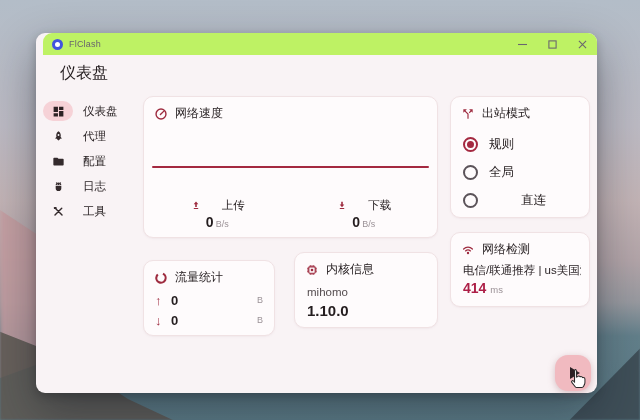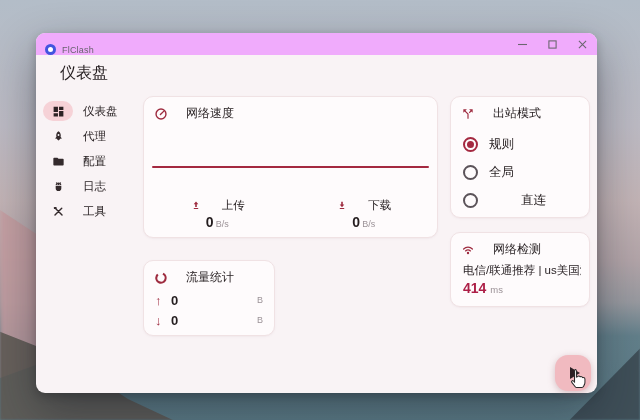--- a/index.html
+++ b/index.html
@@ -13,42 +13,42 @@
     clip-path:polygon(0 50%,7% 57%,15% 70%,9% 85%,0 90%); }
   .ridge-left { position:absolute; inset:0; background:#5f5a55; opacity:.9; filter:blur(1px);
     clip-path:polygon(0 79%,10% 85%,20% 95%,27% 100%,0 100%); }
   .slope-right { position:absolute; inset:0; background:#3f4f58; filter:blur(1px);
     clip-path:polygon(89% 100%,100% 83%,100% 100%); }
 
   
   .window { position:absolute; left:36px; top:33px; width:561px; height:360px;
     background:#f9f3f5; border-radius:9px;
     box-shadow:0 18px 45px rgba(20,25,35,.42), 0 3px 10px rgba(0,0,0,.22); }
-  .titlebar { position:absolute; left:0; top:0; right:0; height:22px;
-    background:#f0abfc; border-radius:9px 9px 0 0; display:flex; align-items:flex-end; }
+  .titlebar { position:absolute; left:7px; top:0; right:0; height:22px;
+    background:#bef264; border-radius:9px 9px 0 0; display:flex; align-items:center; }
   .logo { width:11px; height:11px; border-radius:50%; border:3px solid #4254df;
     margin-left:9px; background:#fff; }
   .app-title { margin-left:6px; font-size:9px; color:#68636e; letter-spacing:.2px; }
   .win-controls { margin-left:auto; display:flex; height:22px; }
   .wc { width:30px; height:22px; display:flex; align-items:center; justify-content:center; color:#6a666f; }
   .wc svg { width:9px; height:9px; }
 
   .page-title { position:absolute; left:24px; top:30px; font-size:16px; color:#241d1f; font-weight:500; }
 
   
   .nav-item { position:absolute; left:7px; width:115px; height:20px; display:flex; align-items:center; cursor:pointer; }
   .icon-wrap { width:30px; height:20px; border-radius:10px; display:flex; align-items:center; justify-content:center; color:#342a2c; }
   .nav-item.active .icon-wrap { background:#f6d2d7; color:#2c2224; }
   .icon-wrap svg { width:13px; height:13px; }
   .nav-label { margin-left:10px; font-size:11.5px; color:#2a2325; }
 
   
   .card { position:absolute; background:#fefbfc; border:1px solid #f0e2e4; border-radius:10px;
     box-shadow:0 1px 2px rgba(180,150,155,.10); }
-  .card-header { position:absolute; left:10px; top:8px; display:flex; gap:18px; align-items:center; }
+  .card-header { position:absolute; left:10px; top:8px; display:flex; gap:7px; align-items:center; }
   .card-icon { width:14px; height:14px; color:#9e2b3f; display:flex; }
   .card-icon svg { width:14px; height:14px; }
   .card-title { font-size:12px; color:#241d1f; }
 
   #card-speed  { left:107px; top:63px;  width:295px; height:142px; }
   #card-traffic{ left:107px; top:227px; width:132px; height:76px; }
   #card-core   { left:258px; top:219px; width:144px; height:76px; }
   #card-mode   { left:414px; top:63px;  width:140px; height:122px; }
   #card-detect { left:414px; top:199px; width:140px; height:75px; }
 
@@ -220,20 +220,34 @@
         <span class="t-val">0</span>
         <span class="t-unit">B</span>
       </div>
       <div class="t-row r2">
         <span class="t-arrow">↓</span>
         <span class="t-val">0</span>
         <span class="t-unit">B</span>
       </div>
     </div>
 
+    <div class="card" id="card-core">
+      <div class="card-header">
+        <span class="card-icon">
+          <svg viewBox="0 0 24 24">
+              <rect x="6.5" y="6.5" width="11" height="11" rx="1.5" fill="none" stroke="currentColor" stroke-width="2"></rect>
+              <rect x="10" y="10" width="4" height="4" fill="currentColor"></rect>
+              <path stroke="currentColor" stroke-width="1.6" d="M9 6.5V3.5M12 6.5V3.5M15 6.5V3.5M9 20.5v-3M12 20.5v-3M15 20.5v-3M6.5 9h-3M6.5 12h-3M6.5 15h-3M20.5 9h-3M20.5 12h-3M20.5 15h-3"></path>
+            </svg>
+        </span>
+        <span class="card-title">内核信息</span>
+      </div>
+      <div class="core-name">mihomo</div>
+      <div class="core-ver">1.10.0</div>
+    </div>
 
     <div class="card" id="card-mode">
       <div class="card-header">
         <span class="card-icon">
           <svg viewBox="0 0 24 24">
               <path fill="currentColor" d="M14 4h6v6l-2.3-2.3-2.9 2.9-1.4-1.4 2.9-2.9zM10 4H4v6l2.3-2.3 4.7 4.7V20h2v-8.4L7.7 6.3z"></path>
             </svg>
         </span>
         <span class="card-title">出站模式</span>
       </div>

